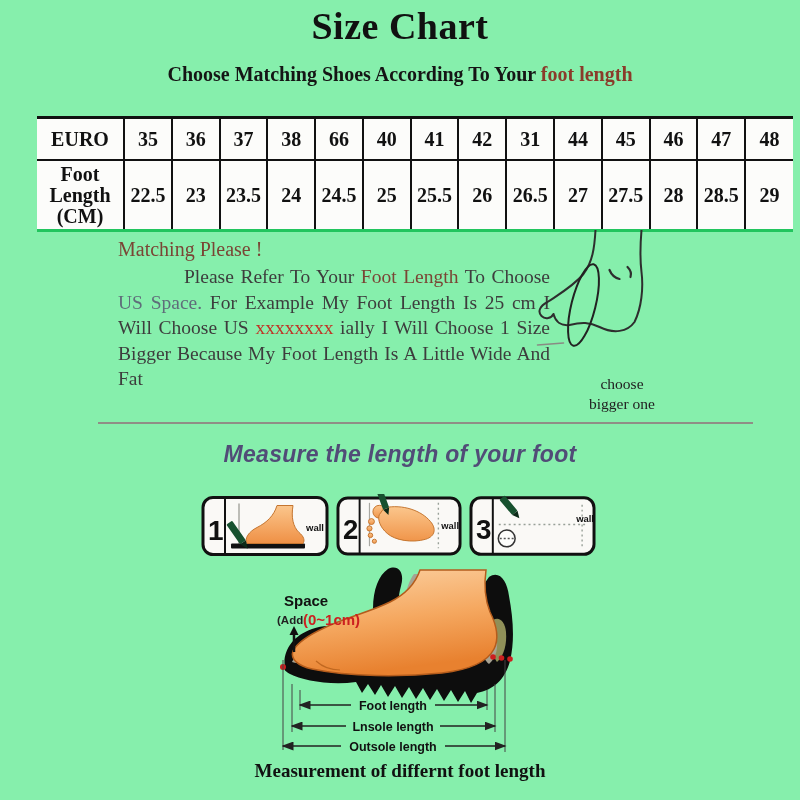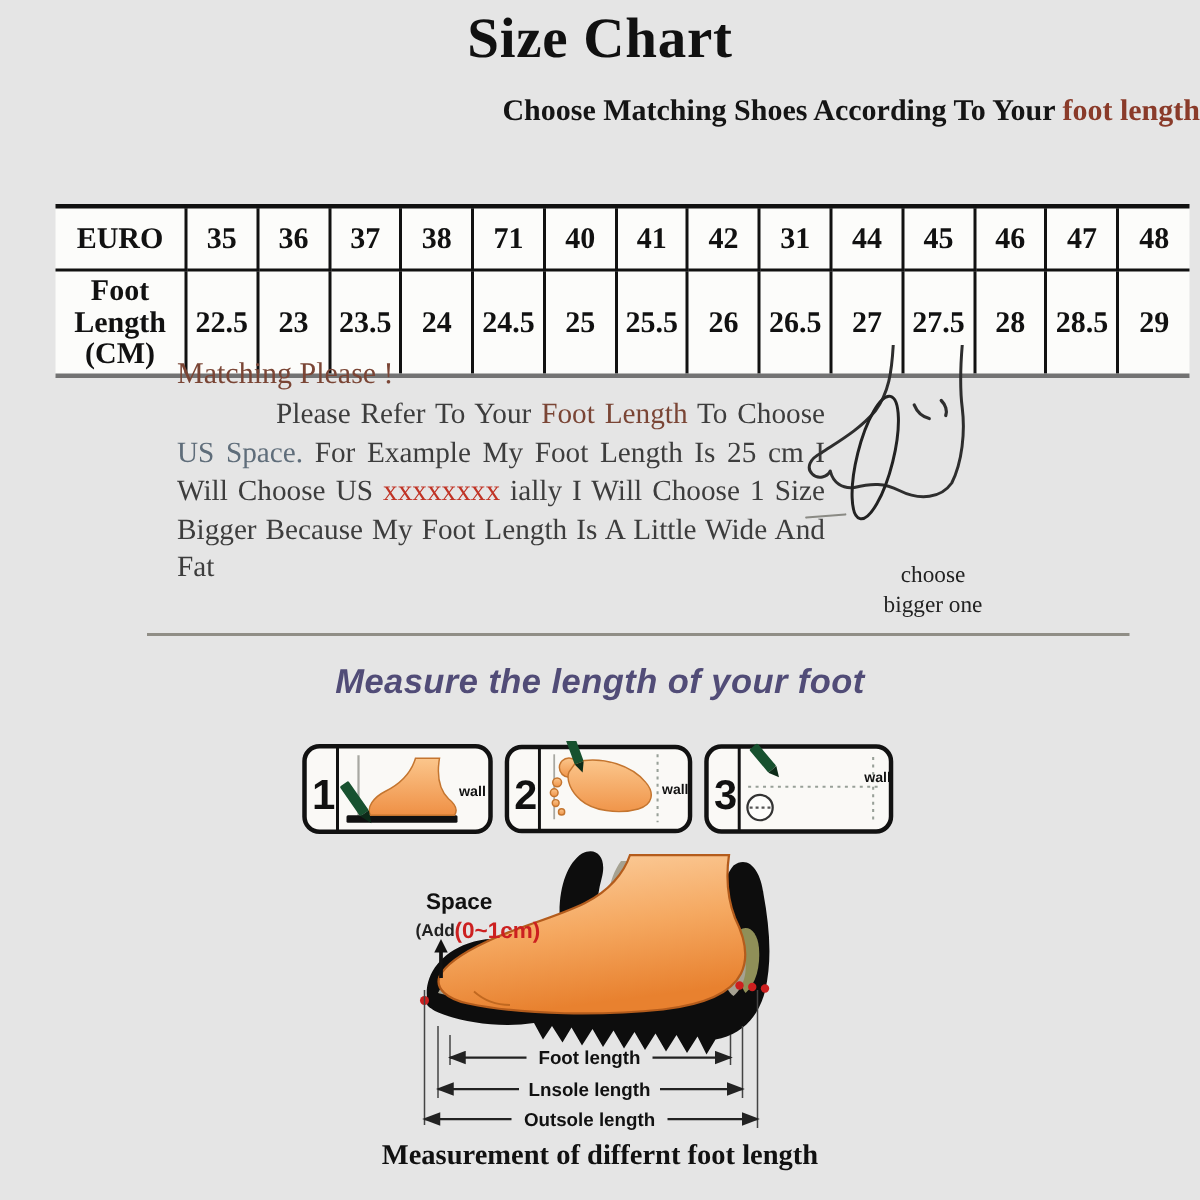--- a/index.html
+++ b/index.html
@@ -1,27 +1,27 @@
 <!DOCTYPE html>
 <html><head>
 <meta charset="utf-8">
 <style>
   html,body{margin:0;padding:0;background:#fff;}
-  #stage{position:relative;width:800px;height:800px;background:#e5e5e5;overflow:hidden;
+  #stage{position:relative;width:800px;height:800px;background:#86efac;overflow:hidden;
          font-family:"Liberation Serif",serif;color:#1a1a1a;}
   
   .title{position:absolute;top:4px;left:0;width:800px;text-align:center;
          font-size:38px;font-weight:bold;letter-spacing:.5px;color:#111;}
-  .subtitle{position:absolute;top:63px;left:0;width:800px;text-align:right;
+  .subtitle{position:absolute;top:63px;left:0;width:800px;text-align:center;
             font-size:20px;font-weight:bold;color:#151515;}
   .subtitle .hl{color:#8a3b2a;}
   
   table.size-table{position:absolute;top:116px;left:37px;width:756px;
        border-collapse:collapse;table-layout:fixed;
-       border-top:3px solid #111;border-bottom:3px solid #737373;margin-top:20px;}
+       border-top:3px solid #111;border-bottom:3px solid #22c55e;}
   table.size-table td{border:2px solid #111;text-align:center;vertical-align:middle;
        font-weight:bold;font-size:20px;color:#111;padding:0;background:#fcfcfa;}
   table.size-table td:first-child{border-left:none;width:86px;}
   table.size-table td:last-child{border-right:none;}
   tr.r1 td{height:40px;}
   tr.r2 td{height:68px;}
   td.label-cell{font-size:19px;line-height:21px;padding:2px 10px;}
   
   .attention{position:absolute;top:238px;left:118px;width:432px;}
   .attn-head{font-size:20px;color:#7a4535;margin:0 0 3px 0;}
@@ -53,21 +53,21 @@
   <div class="subtitle"><span>Choose Matching Shoes According To Your</span> <span class="hl">foot length</span></div>
 
   <table class="size-table">
     <tbody>
         <tr class="r1">
       <td class="label-cell">EURO</td>
     <td class="size-cell">35</td>
           <td class="size-cell">36</td>
           <td class="size-cell">37</td>
           <td class="size-cell">38</td>
-          <td class="size-cell">71</td>
+          <td class="size-cell">66</td>
           <td class="size-cell">40</td>
           <td class="size-cell">41</td>
           <td class="size-cell">42</td>
           <td class="size-cell">31</td>
           <td class="size-cell">44</td>
           <td class="size-cell">45</td>
           <td class="size-cell">46</td>
           <td class="size-cell">47</td>
           <td class="size-cell">48</td>
         </tr>

